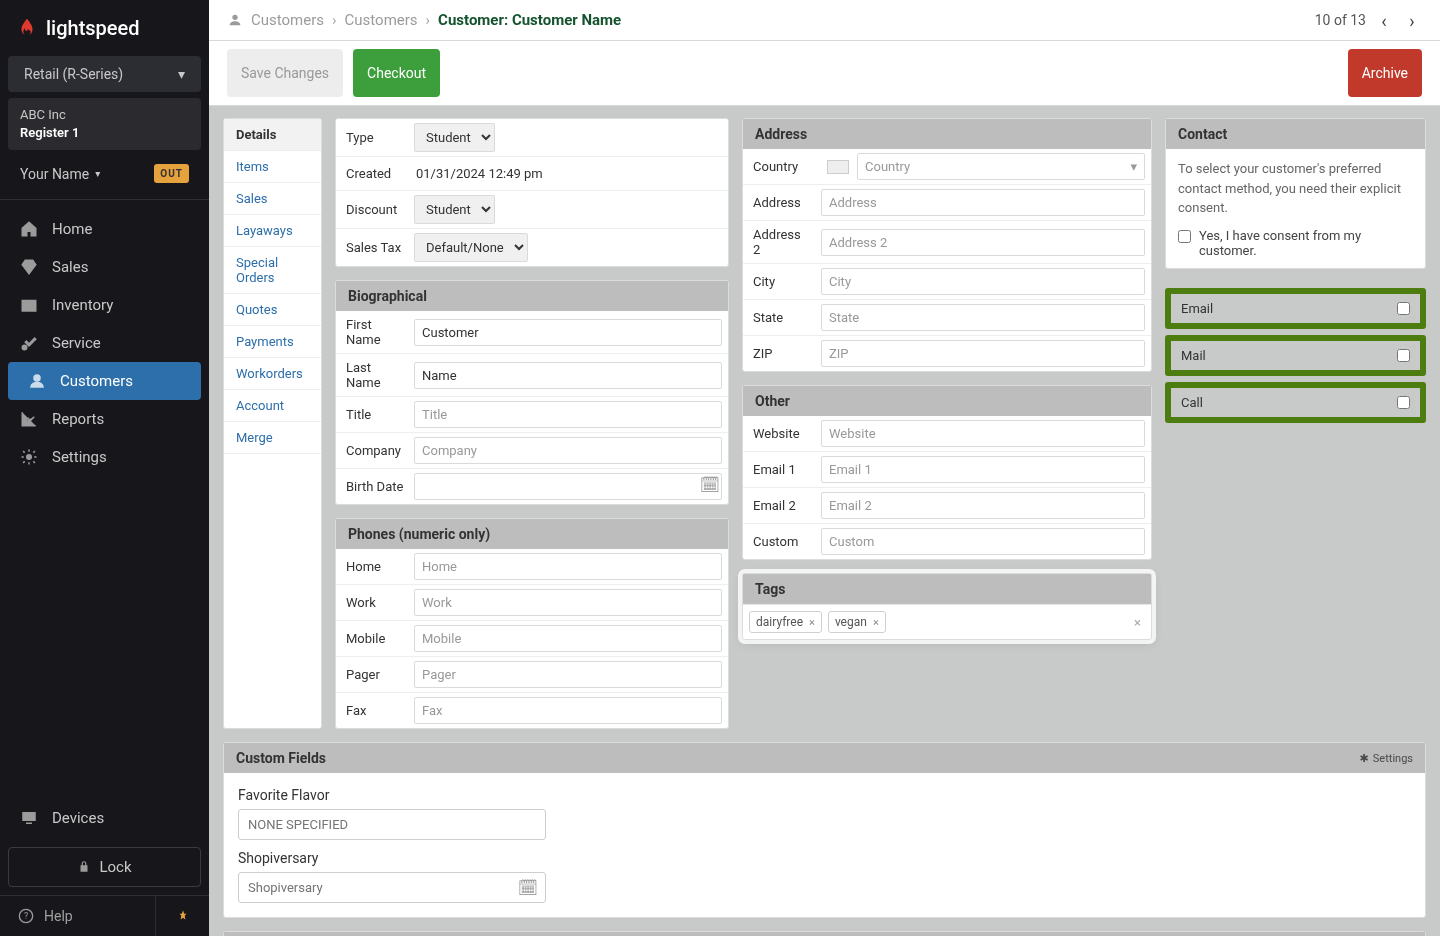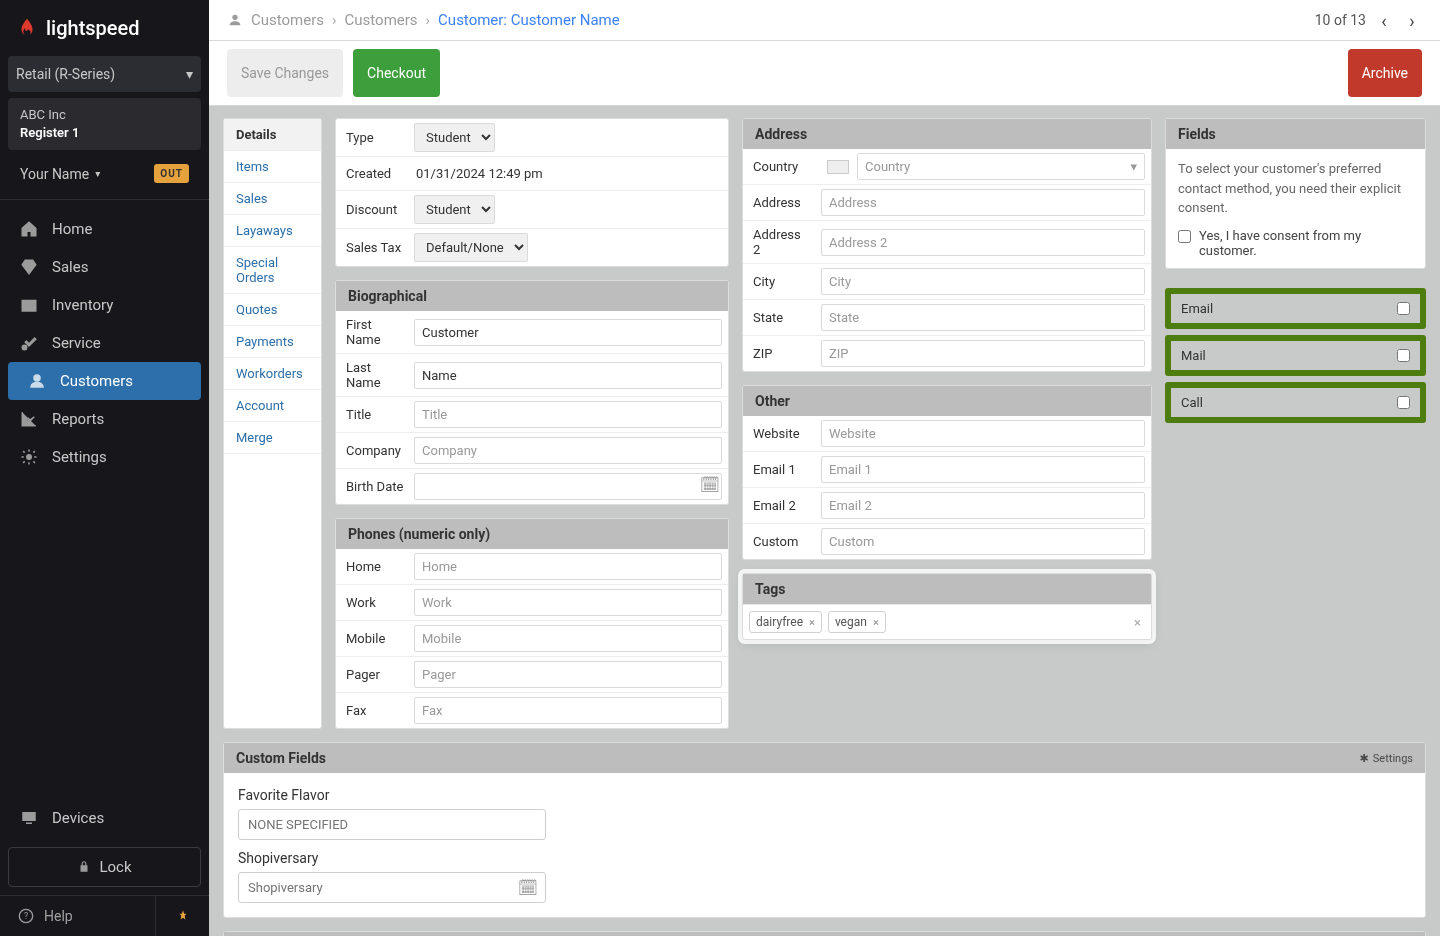--- a/index.html
+++ b/index.html
@@ -1,39 +1,39 @@
 <!DOCTYPE html>
 <html><head>
 <meta charset="utf-8">
 <style>
 * { box-sizing: border-box; margin: 0; padding: 0; font-family: -apple-system, BlinkMacSystemFont, "Segoe UI", Roboto, sans-serif; }
 body { display: flex; height: 936px; width: 1440px; background: #C8C9C9; overflow: hidden; }
 .sidebar { width: 209px; background: #17171B; color: #A0A0A0; display: flex; flex-direction: column; }
 .logo-area { padding: 16px; display: flex; align-items: center; gap: 8px; }
 .logo-flame { width: 22px; height: 22px; }
 .logo-text { color: #fff; font-size: 20px; font-weight: 500; }
-.product-select { margin: 0 8px 6px; background: #2C2C33; padding: 10px 8px; border-radius: 4px; display: flex; justify-content: space-between; align-items: center; font-size: 14px; color: #C8C8C8; cursor: pointer; }
+.product-select { margin: 0 8px 6px; background: #2C2C33; padding: 10px 16px; border-radius: 4px; display: flex; justify-content: space-between; align-items: center; font-size: 14px; color: #C8C8C8; cursor: pointer; }
 .biz-box { margin: 0 8px 6px; background: #2A2A2F; padding: 8px 12px; border-radius: 4px; font-size: 13px; color: #C8C8C8; line-height: 1.4; }
 .biz-box b { color: #fff; font-weight: 600; }
 .user-row { margin: 0 8px 8px; padding: 8px 12px; display: flex; justify-content: space-between; align-items: center; font-size: 14px; color: #C8C8C8; gap: 40px; }
 .out-badge { background: #E6A23C; color: #333; font-size: 10px; font-weight: bold; padding: 4px 6px; border-radius: 3px; letter-spacing: 1px; }
 .nav-sep { border-top: 1px solid #2E2E33; margin-bottom: 10px; }
 .nav-item { display: flex; align-items: center; gap: 14px; padding: 10px 20px; font-size: 15px; color: #C8C8C8; cursor: pointer; }
 .nav-item.active { background: #2D6FAA; color: #fff; border-radius: 4px; margin: 0 8px; }
 .nav-icon { width: 18px; height: 18px; fill: currentColor; opacity: 0.75; }
 .sidebar-spacer { flex: 1; }
 .sb-bottom-item { display: flex; align-items: center; gap: 14px; padding: 12px 20px; font-size: 15px; color: #C8C8C8; cursor: pointer; }
 .lock-btn { margin: 8px; border: 1px solid #3A3A40; border-radius: 4px; padding: 10px; text-align: center; font-size: 15px; color: #C8C8C8; display: flex; align-items: center; justify-content: center; gap: 8px; cursor: pointer; }
 .help-row { display: flex; border-top: 1px solid #2E2E33; }
 .help-cell { flex: 1; display: flex; align-items: center; gap: 10px; padding: 12px 18px; font-size: 14px; }
 .pin-cell { width: 54px; display: flex; align-items: center; justify-content: center; border-left: 1px solid #2E2E33; color: #E6A23C; }
 .main { flex: 1; display: flex; flex-direction: column; }
 .breadcrumb-bar { background: #fff; border-bottom: 1px solid #D8D8D8; padding: 10px 18px; display: flex; align-items: center; gap: 8px; font-size: 15px; }
 .bc-link { color: #9B9B9B; cursor: pointer; }
-.bc-cur { color: #3b82f6; font-weight: 400; }
+.bc-cur { color: #14532d; font-weight: 700; }
 .bc-chev { color: #AAA; }
 .bc-pager { margin-left: auto; display: flex; align-items: center; gap: 8px; color: #555; font-size: 14px; }
 .pager-btn { width: 20px; height: 20px; display: flex; align-items: center; justify-content: center; cursor: pointer; font-size: 18px; color: #444; }
 .action-bar { background: #fff; border-bottom: 1px solid #D8D8D8; padding: 8px 18px; display: flex; align-items: center; gap: 10px; }
 .btn { padding: 16px 14px; border-radius: 4px; font-size: 14px; border: none; cursor: pointer; }
 .btn-save { background: #EDEDED; color: #999; }
 .btn-checkout { background: #3C9F3C; color: #fff; }
 .btn-archive { background: #C0392B; color: #fff; margin-left: auto; }
 .content { flex: 1; padding: 12px 14px; overflow: auto; }
 .row-wrap { display: flex; gap: 13px; }
@@ -354,21 +354,21 @@
                 <span>vegan</span>
                 <span class="tag-x">×</span>
               </span>
               <span class="tags-clear">×</span>
           </div>
         </div>
       </div>
 
       <div class="col colR">
         <div class="panel">
-          <div class="panel-header">Fields</div>
+          <div class="panel-header">Contact</div>
           <div class="contact-text">To select your customer's preferred contact method, you need their explicit consent.</div>
           <div class="consent-row">
             <input type="checkbox" class="consent-cb" style="">
             <span>Yes, I have consent from my customer.</span>
           </div>
         </div>
         <div>
           <div class="pref-row">
               <span>Email</span>
               <input type="checkbox" style="">

